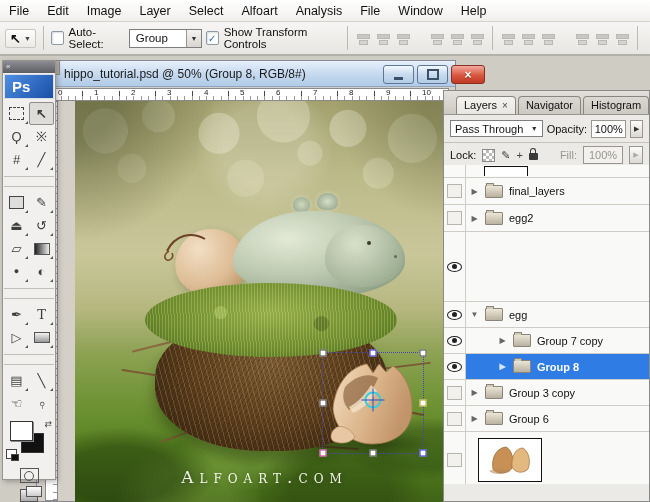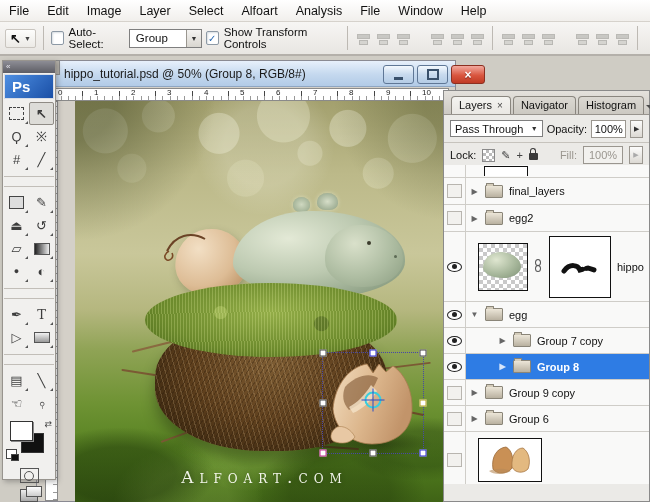--- a/index.html
+++ b/index.html
@@ -182,21 +182,21 @@
   .g-qmask i{width:8px;height:8px;border:1px solid #555;border-radius:50%;}
   .g-screen{width:16px;height:11px;border:1px solid #555;background:linear-gradient(#eee,#aaa);position:relative;}
   .g-screen::after{content:"";position:absolute;left:5px;top:-4px;width:14px;height:9px;border:1px solid #555;
     background:linear-gradient(#fff,#ccc);}
   .notch{position:absolute;left:38px;top:60px;width:20px;height:13px;background:#b6b2aa;z-index:2;border:1px solid #8a8a8a;}
 
   
   .panel{position:absolute;left:443px;top:90px;width:207px;height:412px;background:#ebeae7;
     border:1px solid #8a8a8a;box-sizing:border-box;z-index:6;font-size:11px;}
   .ptabs{height:21px;background:linear-gradient(#e4e1dc,#ccc9c3);display:flex;align-items:flex-end;
-    padding:2px 7px 0;gap:2px;border-bottom:1px solid #98948e;}
+    padding:2px 12px 0;gap:2px;border-bottom:1px solid #98948e;}
   .ptab{border:1px solid #8a867f;border-bottom:none;border-radius:4px 4px 0 0;padding:2px 7px 3px;
     background:linear-gradient(#dbd8d2,#ccc9c2);display:flex;gap:5px;align-items:center;white-space:nowrap;}
   .ptab.active{background:linear-gradient(#f4f3f0,#e9e7e3);}
   .ptab .tx{color:#4a4a4a;font-size:10px;}
   .ptab-tri{margin-left:auto;width:0;height:0;border-top:9px solid #4c4c4c;border-left:9px solid transparent;}
   .pctrl{height:27px;display:flex;align-items:center;padding:0 6px;gap:4px;border-bottom:1px solid #c6c3bd;}
   .pcombo{display:flex;align-items:center;justify-content:space-between;width:104px;height:17px;
     background:#fff;border:1px solid #7f7f7f;padding:0 4px;box-sizing:border-box;}
   .pcombo .da{font-size:7px;color:#333;}
   .plabel{margin-left:auto;}
@@ -574,32 +574,20 @@
         <span class="rcontent">
             <span class="tri">▶</span>
           <span class="folder"></span>
           <span>egg2</span>
           </span>
       </div>
       <div class="lrow" style="height:70px">
         <span class="eyebox">
             <span class="eye"></span>
           </span>
-        <span class="rcontent">
-          <span class="thumb checker" style="width:48px;height:46px;margin-left:8px">
-              <i class="hippoblob"></i>
-            </span>
-          <span class="chain"></span>
-          <span class="thumb" style="width:60px;height:60px">
-            <svg width="60" height="60" viewBox="0 0 60 60">
-                <path d="M14 34 C20 26 28 28 30 33 L38 31 L44 33" stroke="#111" stroke-width="5" fill="none" stroke-linecap="round" stroke-dasharray="22 4 8 3"></path>
-              </svg>
-          </span>
-          <span>hippo</span>
-        </span>
       </div>
       <div class="lrow" style="height:26px">
         <span class="eyebox">
             <span class="eye"></span>
           </span>
         <span class="rcontent">
             <span class="tri">▼</span>
           <span class="folder"></span>
           <span>egg</span>
           </span>
@@ -626,21 +614,21 @@
           <span>Group 8</span>
           </span>
       </div>
       <div class="lrow" style="height:26px">
         <span class="eyebox">
             <span class="eyeslot"></span>
           </span>
         <span class="rcontent">
             <span class="tri">▶</span>
           <span class="folder"></span>
-          <span>Group 9 copy</span>
+          <span>Group 3 copy</span>
           </span>
       </div>
       <div class="lrow" style="height:26px">
         <span class="eyebox">
             <span class="eyeslot"></span>
           </span>
         <span class="rcontent">
             <span class="tri">▶</span>
           <span class="folder"></span>
           <span>Group 6</span>

